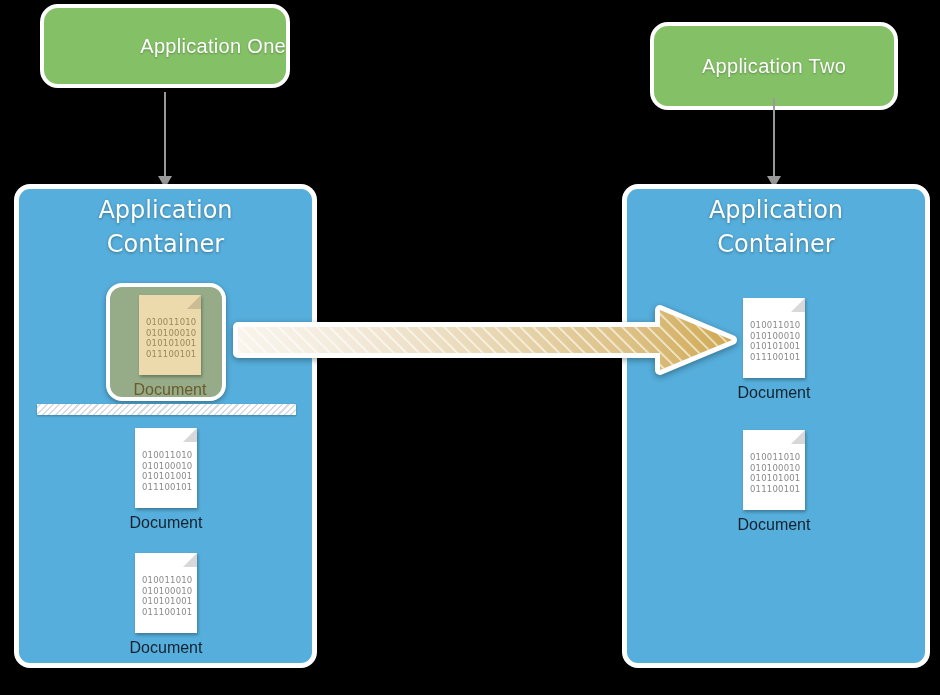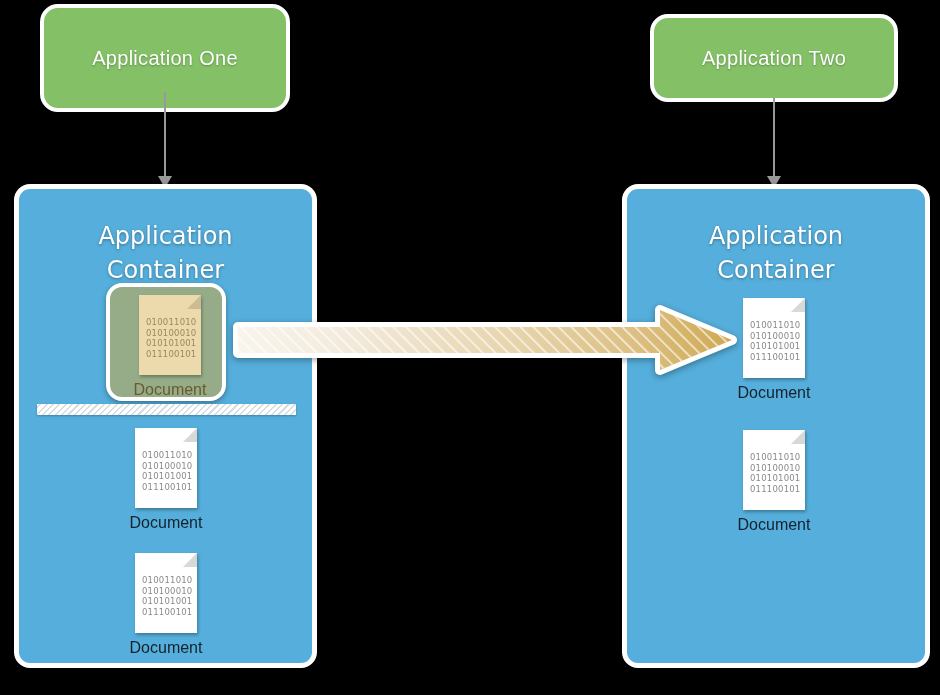--- a/index.html
+++ b/index.html
@@ -35,22 +35,22 @@
     justify-content: center;
     box-shadow: 0 2px 5px rgba(0,0,0,0.45);
   }
   .app-box-label {
     color: #ffffff;
     font-size: 20px;
     letter-spacing: 0.3px;
     text-shadow: 0 1px 2px rgba(0,0,0,0.30);
     white-space: nowrap;
   }
-  #app-one  { left: 40px;  top: 4px;  width: 250px; height: 108px; }
-  #app-two  { left: 650px; top: 14px; width: 248px; height: 88px; }
+  #app-one  { left: 40px;  top: 4px;  width: 250px; height: 84px; justify-content: flex-end; }
+  #app-two  { left: 650px; top: 22px; width: 248px; height: 88px; }
 
   
   .connector {
     position: absolute;
     width: 14px;
   }
   #connector-left  { left: 158px; top: 92px;  height: 96px; }
   #connector-right { left: 767px; top: 98px;  height: 90px; }
   .connector .shaft {
     position: absolute;
@@ -78,21 +78,21 @@
     border-radius: 16px;
     box-sizing: border-box;
     box-shadow: 0 3px 7px rgba(0,0,0,0.5);
   }
   #container-left  { left: 14px;  top: 184px; width: 303px; height: 484px; }
   #container-right { left: 622px; top: 184px; width: 308px; height: 484px; }
 
   .container-title {
     position: absolute;
     left: 0;
-    top: 30px;
+    top: 4px;
     width: 100%;
     text-align: center;
     color: #ffffff;
     font-size: 24px;
     line-height: 34px;
     text-shadow: 0 1px 3px rgba(0,0,0,0.35);
     font-family: "DejaVu Sans", sans-serif;
     font-weight: 400;
   }
 

